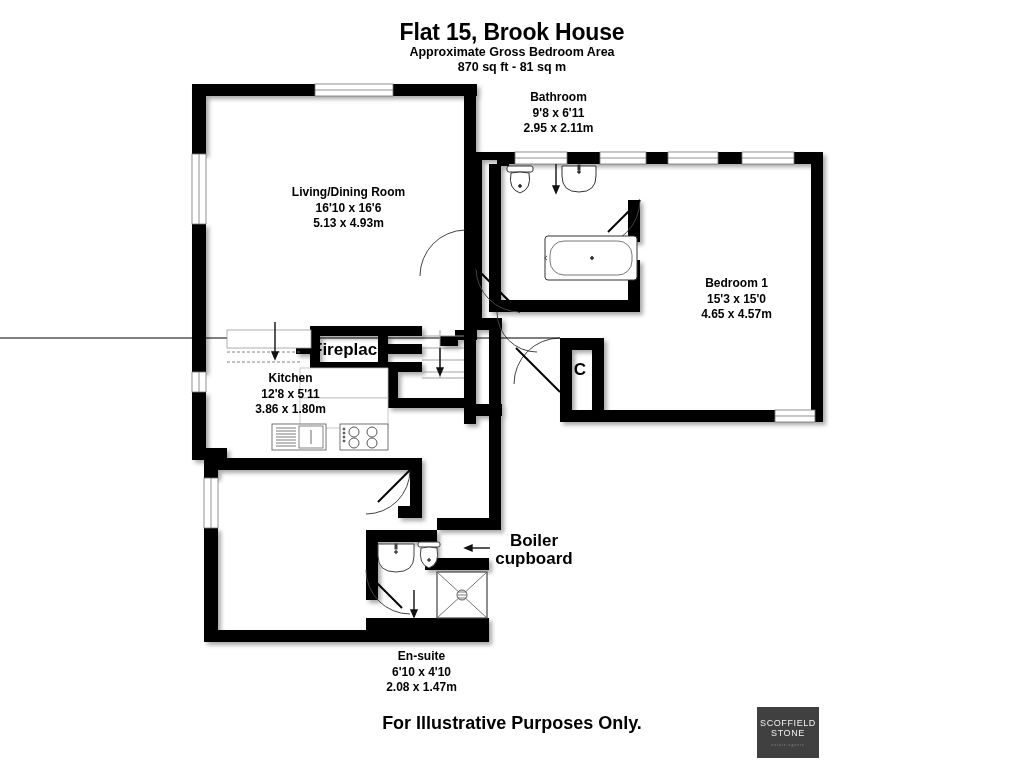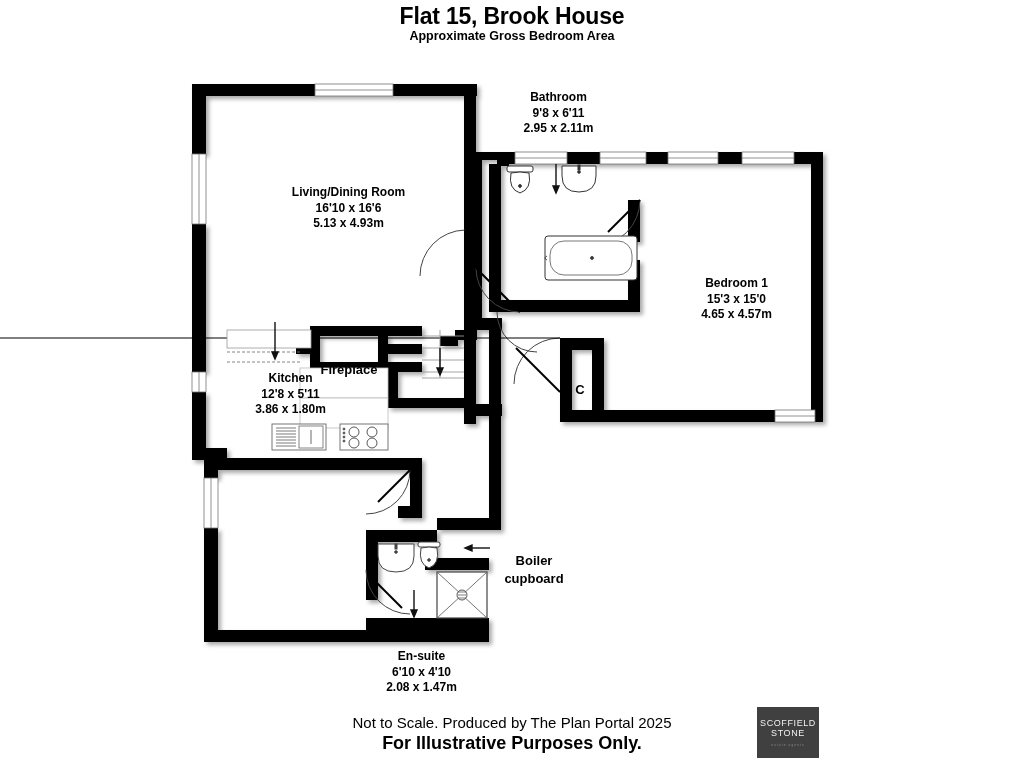--- a/index.html
+++ b/index.html
@@ -25,21 +25,21 @@
     position: absolute;
     top: 0;
     left: 0;
     width: 1024px;
     text-align: center;
   }
   .title {
     font-size: 23px;
     font-weight: bold;
     letter-spacing: -0.2px;
-    margin-top: 3px;
+    margin-top: 19px;
     line-height: 26px;
   }
   .subtitle {
     font-size: 12.5px;
     font-weight: bold;
     line-height: 15px;
   }
 
   
   #plan-svg {
@@ -57,26 +57,25 @@
     line-height: 15.5px;
     white-space: nowrap;
     pointer-events: none;
   }
   .room-label .rl-name { display: block; }
   .room-label .rl-imp  { display: block; }
   .room-label .rl-met  { display: block; }
 
   .small-label {
     position: absolute;
-    font-size: 13px;
+    font-size: 17px;
     font-weight: bold;
     line-height: 15px;
     text-align: center;
     white-space: nowrap;
-    margin-top: 20px;
   }
 
   
   .footer {
     position: absolute;
     left: 0;
     width: 1024px;
     text-align: center;
   }
   .footer-line1 {
@@ -121,20 +120,21 @@
   }
 </style>
 </head>
 <body>
 
 <div id="floorplan-page">
 
   <div class="header">
     <div class="title">Flat 15, Brook House</div>
     <div class="subtitle">Approximate Gross Bedroom Area</div>
+    <div class="subtitle">870 sq ft - 81 sq m</div>
   </div>
 
   <svg id="plan-svg" width="1024" height="768" viewBox="0 0 1024 768">
     <defs>
       <filter id="wallshadow" x="-20%" y="-20%" width="160%" height="160%">
         <feDropShadow dx="3" dy="3" stdDeviation="2.2" flood-color="#9a9a9a" flood-opacity="0.85"></feDropShadow>
       </filter>
     </defs>
 
     <g filter="url(#wallshadow)">
@@ -388,21 +388,20 @@
   </div>
 
   <div class="small-label" style="left:312px; top:342px; width:74px;">Fireplace</div>
 
   <div class="small-label" style="left:570px; top:362px; width:20px;">C</div>
 
   <div class="small-label" style="left:497px; top:533px; width:74px; text-align:center;">Boiler</div>
   <div class="small-label" style="left:490px; top:551px; width:88px; text-align:center;">cupboard</div>
 
   <div class="footer" style="top:713px;">
-    <div class="footer-line1">Not to Scale. Produced by The Plan Portal 2025</div>
     <div class="footer-line2">For Illustrative Purposes Only.</div>
   </div>
 
   <div class="logo-box">
     <div class="logo-main">SCOFFIELD</div>
     <div class="logo-main">STONE</div>
     <div class="logo-sub">estate agents</div>
   </div>
 
 </div>

